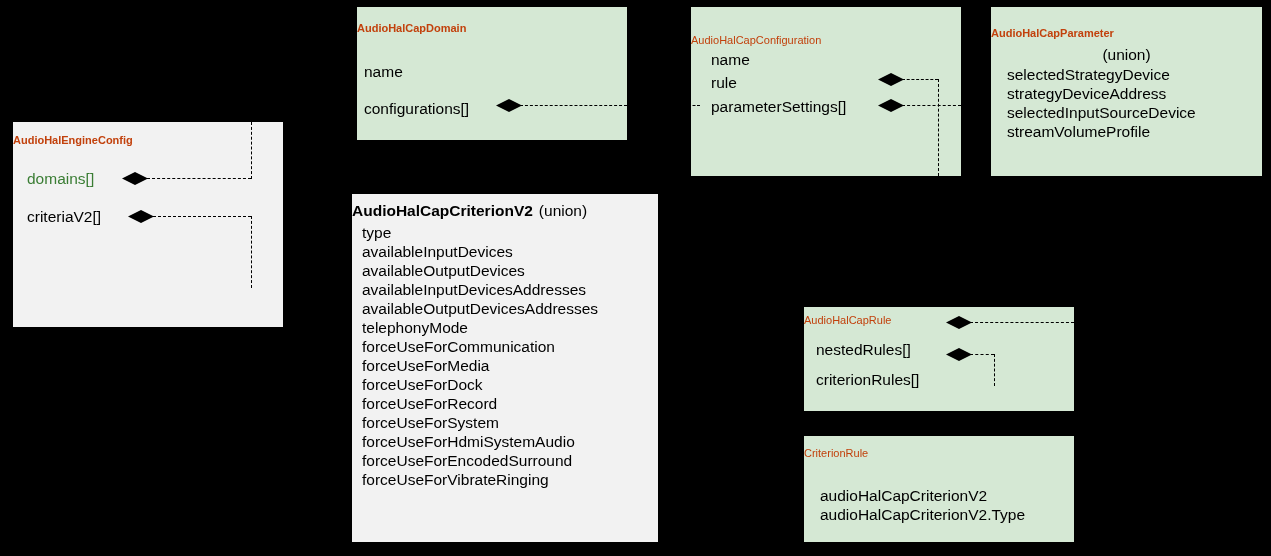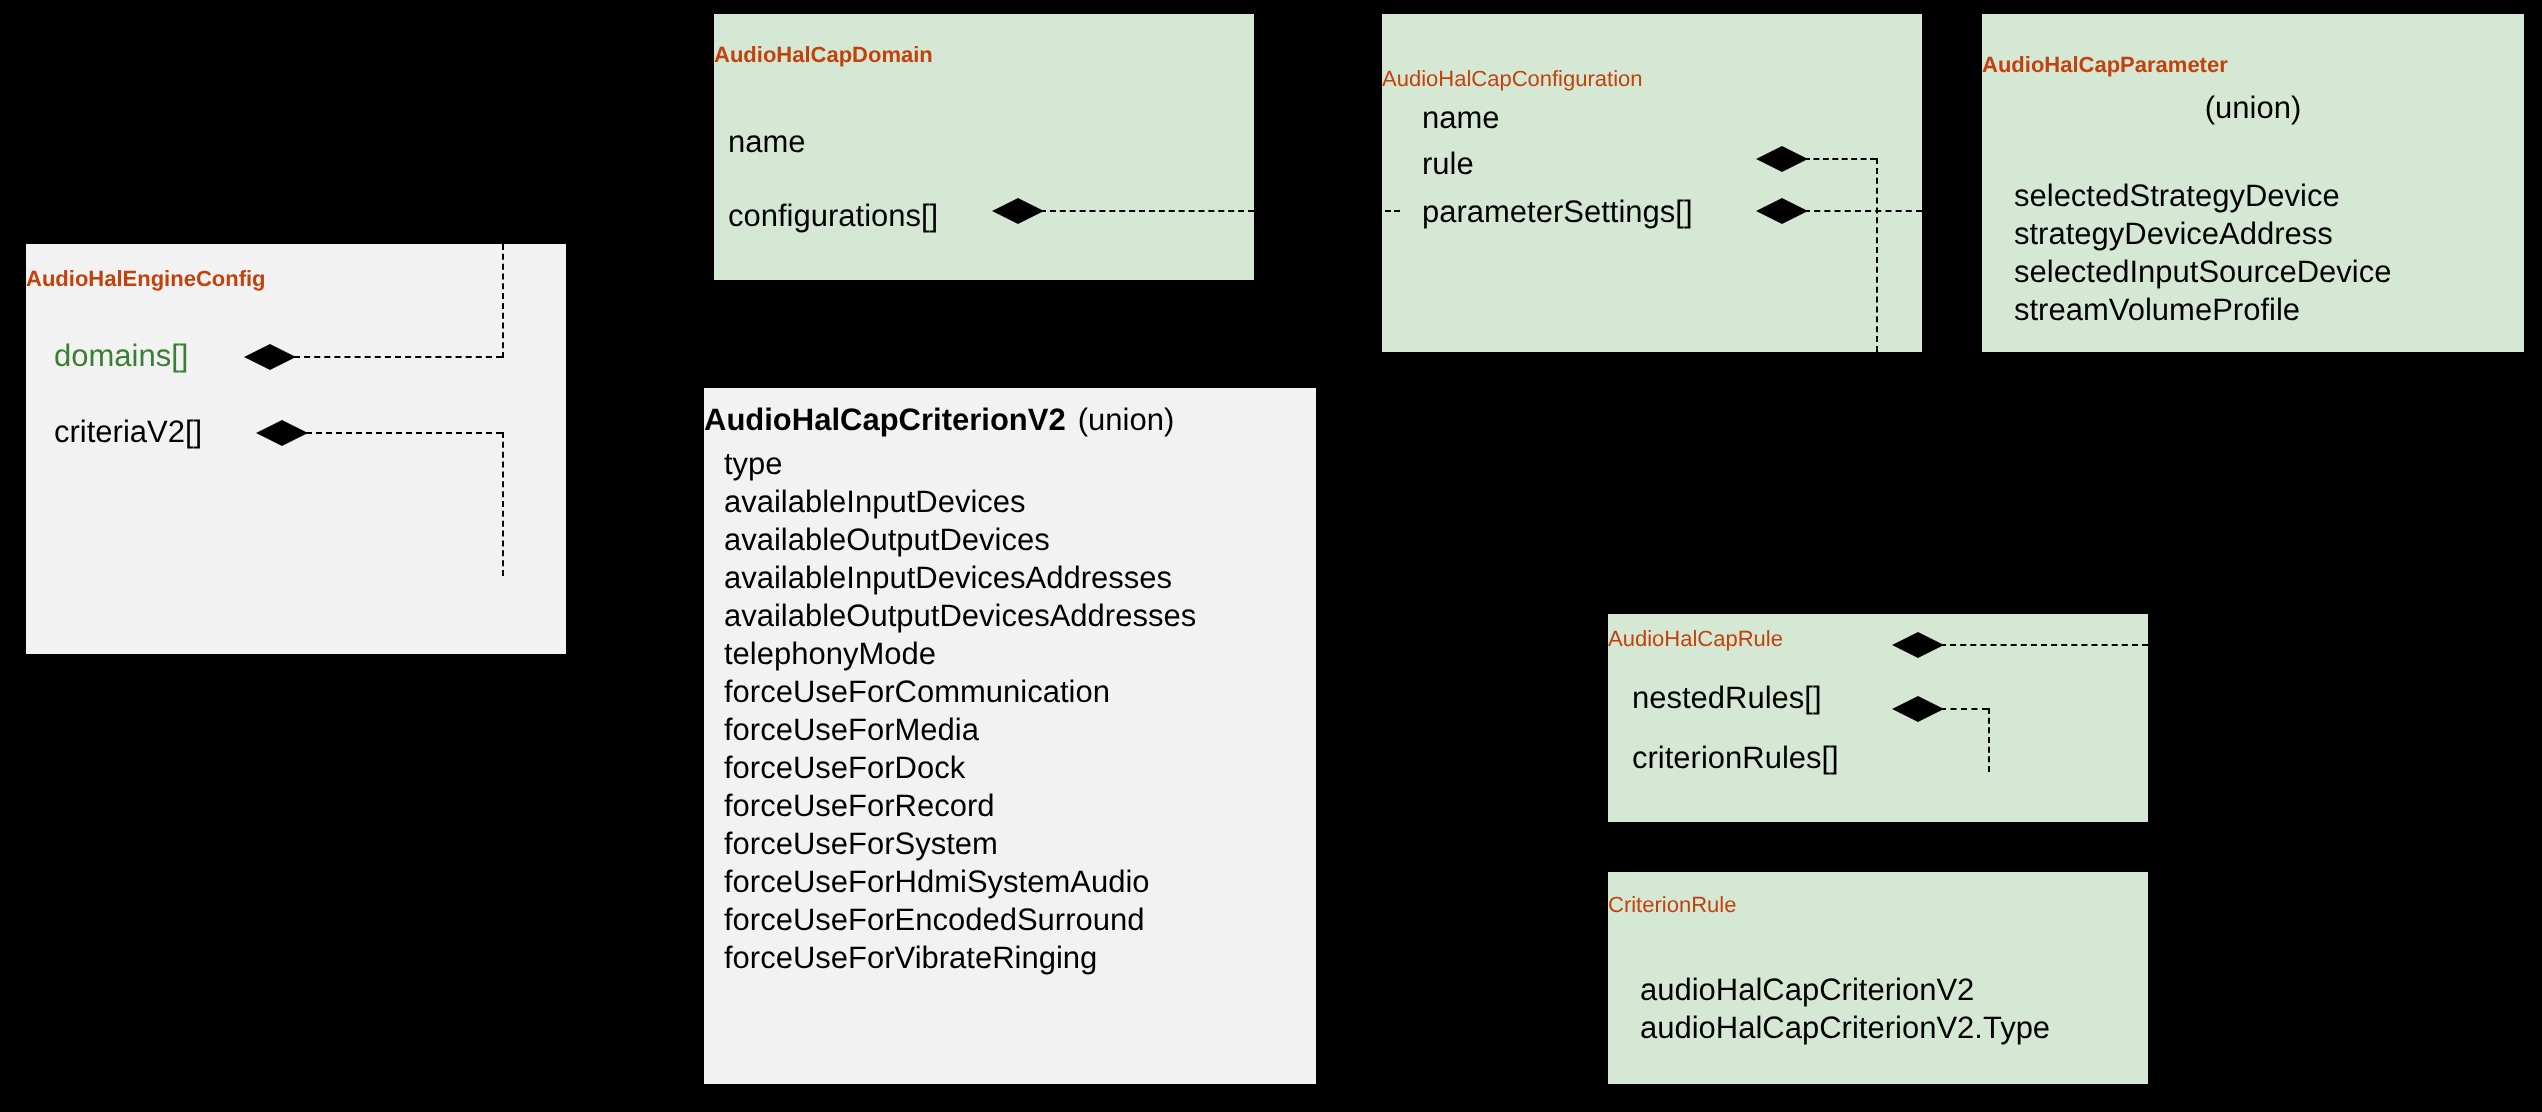--- a/index.html
+++ b/index.html
@@ -126,21 +126,21 @@
   <div class="edge-v" style="left:938px; top:79px; height:97px;"></div>
 
   <div class="diamond" style="left:878px; top:99px;"></div>
   <div class="edge-h" style="left:902px; top:105px; width:59px;"></div>
   <div class="edge-h" style="left:975px; top:105px; width:16px;"></div>
 
   <div class="uml-box box-green" style="left:991px; top:7px; width:271px; height:169px;">
     <div class="box-bg"></div>
     <div class="box-title bold" style="position:absolute; left:0; right:0; top:19px;">AudioHalCapParameter</div>
     <div class="box-subtitle" style="position:absolute; left:0; right:0; top:38px;">(union)</div>
-    <ul class="attr-list" style="position:absolute; left:16px; top:58px;margin-top:24px;">
+    <ul class="attr-list" style="position:absolute; left:16px; top:58px;">
       <li class="attr">selectedStrategyDevice</li>
       <li class="attr">strategyDeviceAddress</li>
       <li class="attr">selectedInputSourceDevice</li>
       <li class="attr">streamVolumeProfile</li>
     </ul>
   </div>
 
   <div class="uml-box box-grey" style="left:352px; top:194px; width:306px; height:348px;">
     <div class="box-bg"></div>
     <div style="position:relative; z-index:2; text-align:left; padding-top:8px; font-size:15.5px; white-space:nowrap;">

